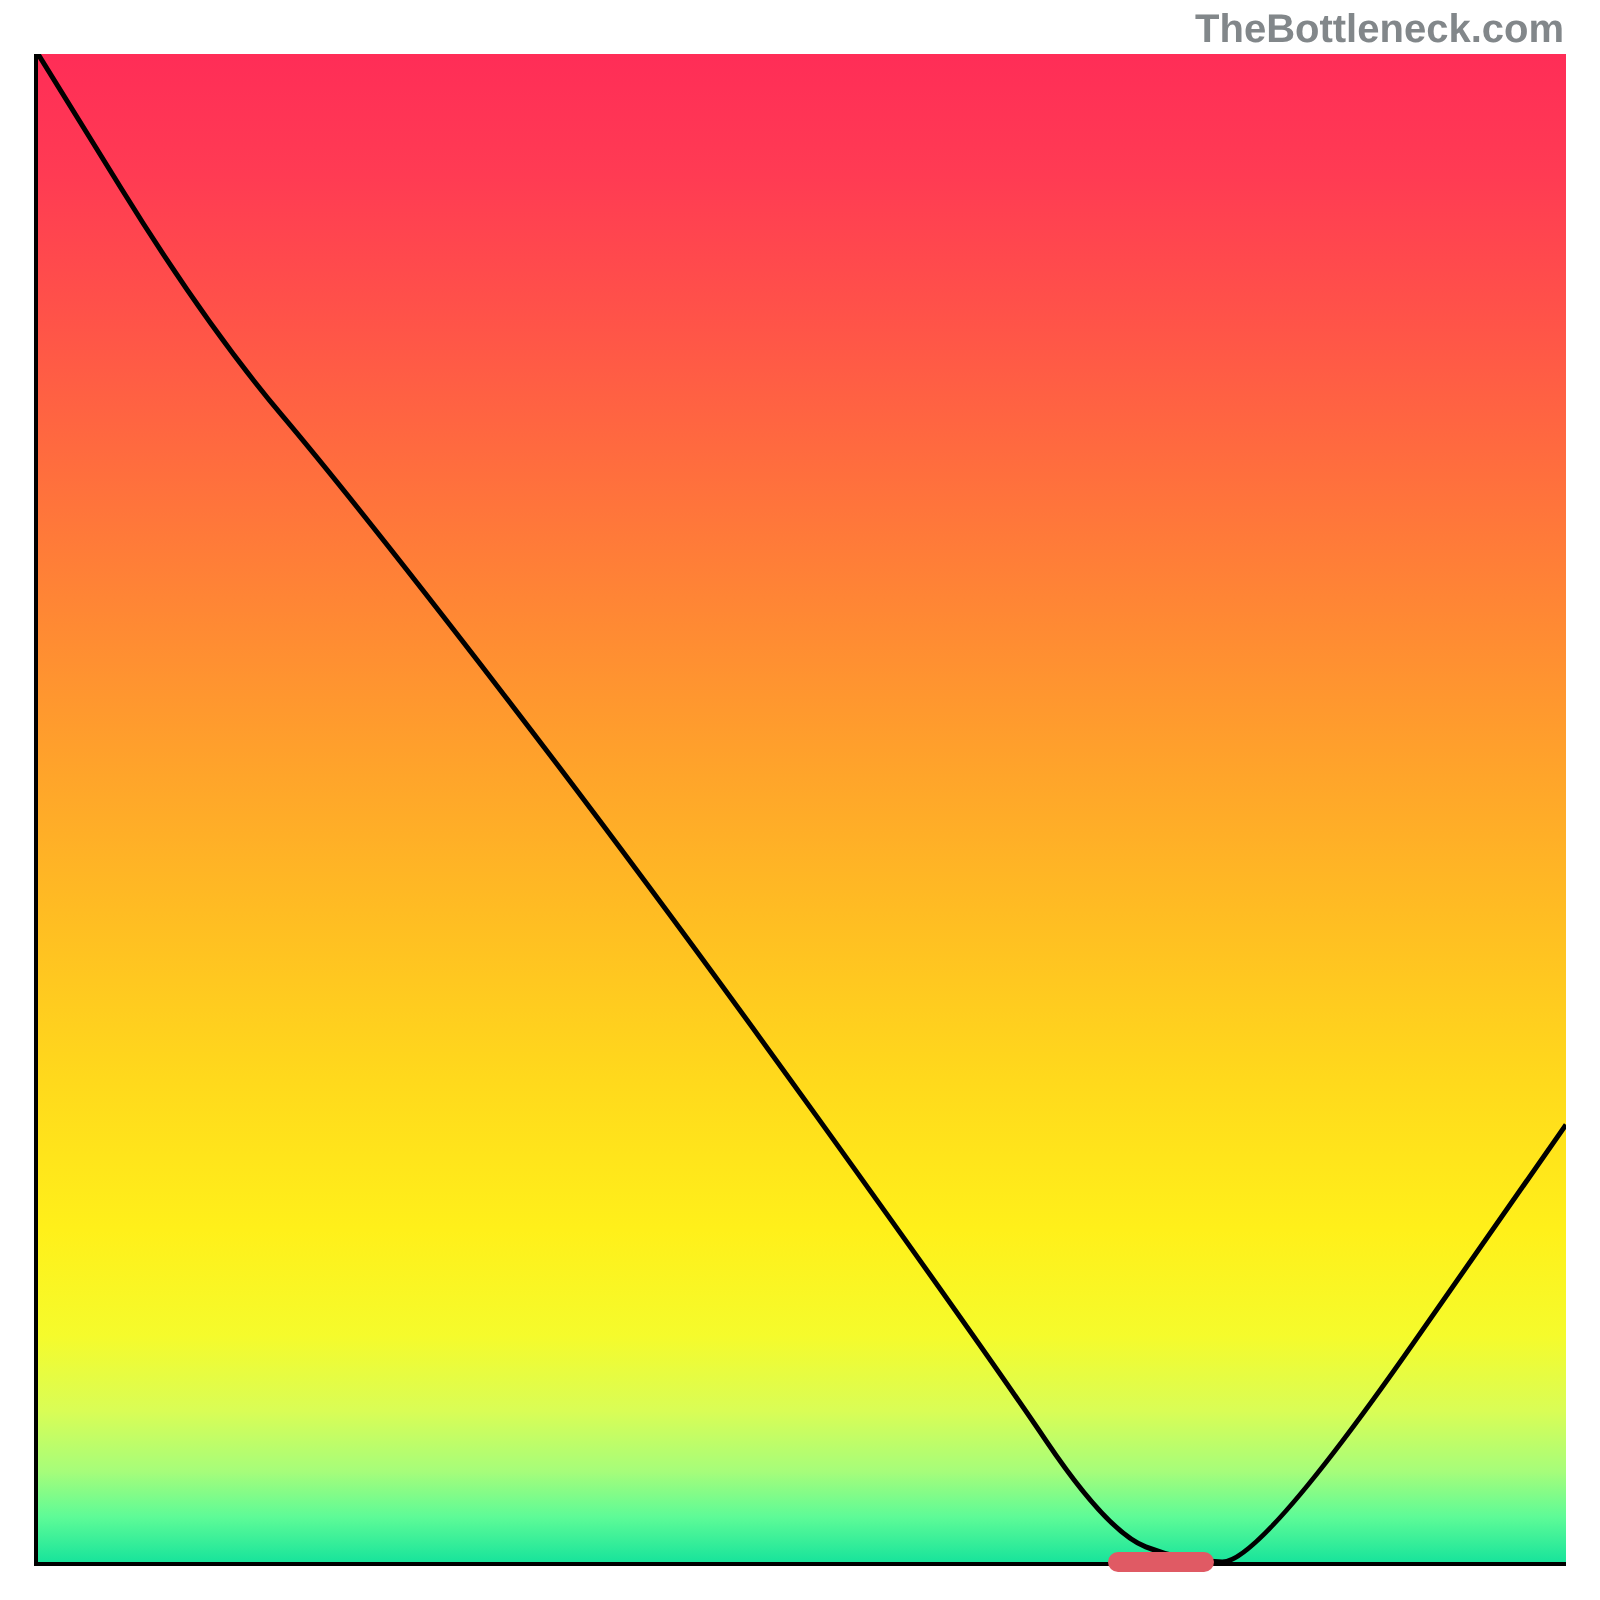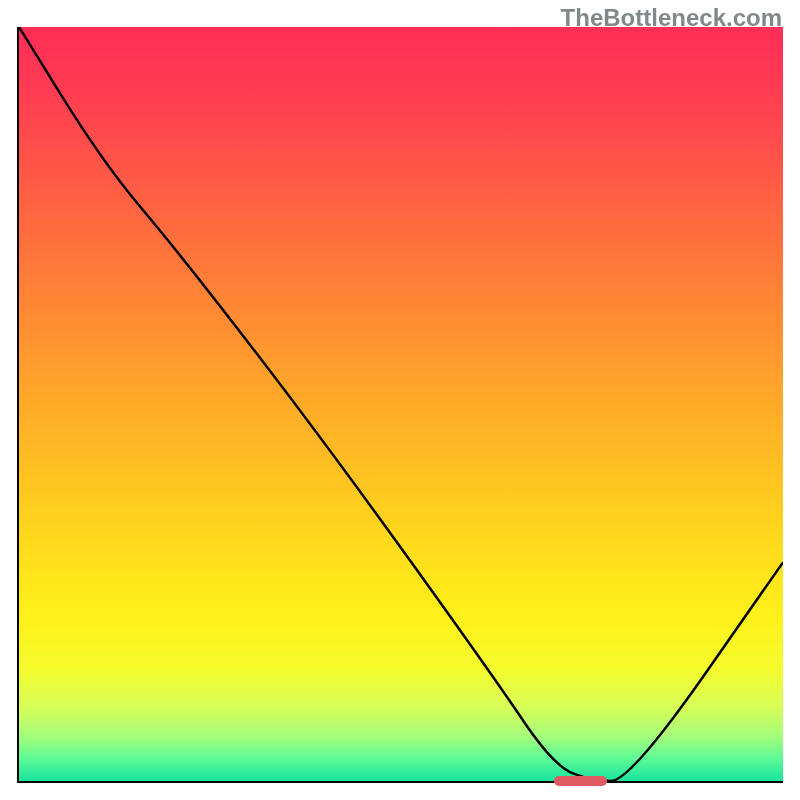--- a/index.html
+++ b/index.html
@@ -1,17 +1,17 @@
 <!DOCTYPE html>
 <html><head>
 <meta charset="utf-8">
 <style>
 *{margin:0;padding:0;box-sizing:border-box}
 body{width:800px;height:800px;background:#fff;position:relative;font-family:Arial,sans-serif}
-.watermark{position:absolute;top:4px;right:18px;color:#82878a;font-size:24px;font-weight:600;z-index:10}
+.watermark{position:absolute;top:4px;right:18px;color:#82878a;font-size:20px;font-weight:600;z-index:10}
 .plot{position:absolute;left:17px;top:27px;width:766px;height:756px;border-left:2.5px solid #000;border-bottom:2.5px solid #000}
 .gradient{position:absolute;left:0;top:0;width:100%;height:100%;background:linear-gradient(to bottom,
 #ff2d57 0%,
 #ff3b53 8%,
 #ff5448 18%,
 #ff6f3d 28%,
 #ff8a33 38%,
 #ffa52a 48%,
 #ffbf22 58%,
 #ffd91c 68%,

